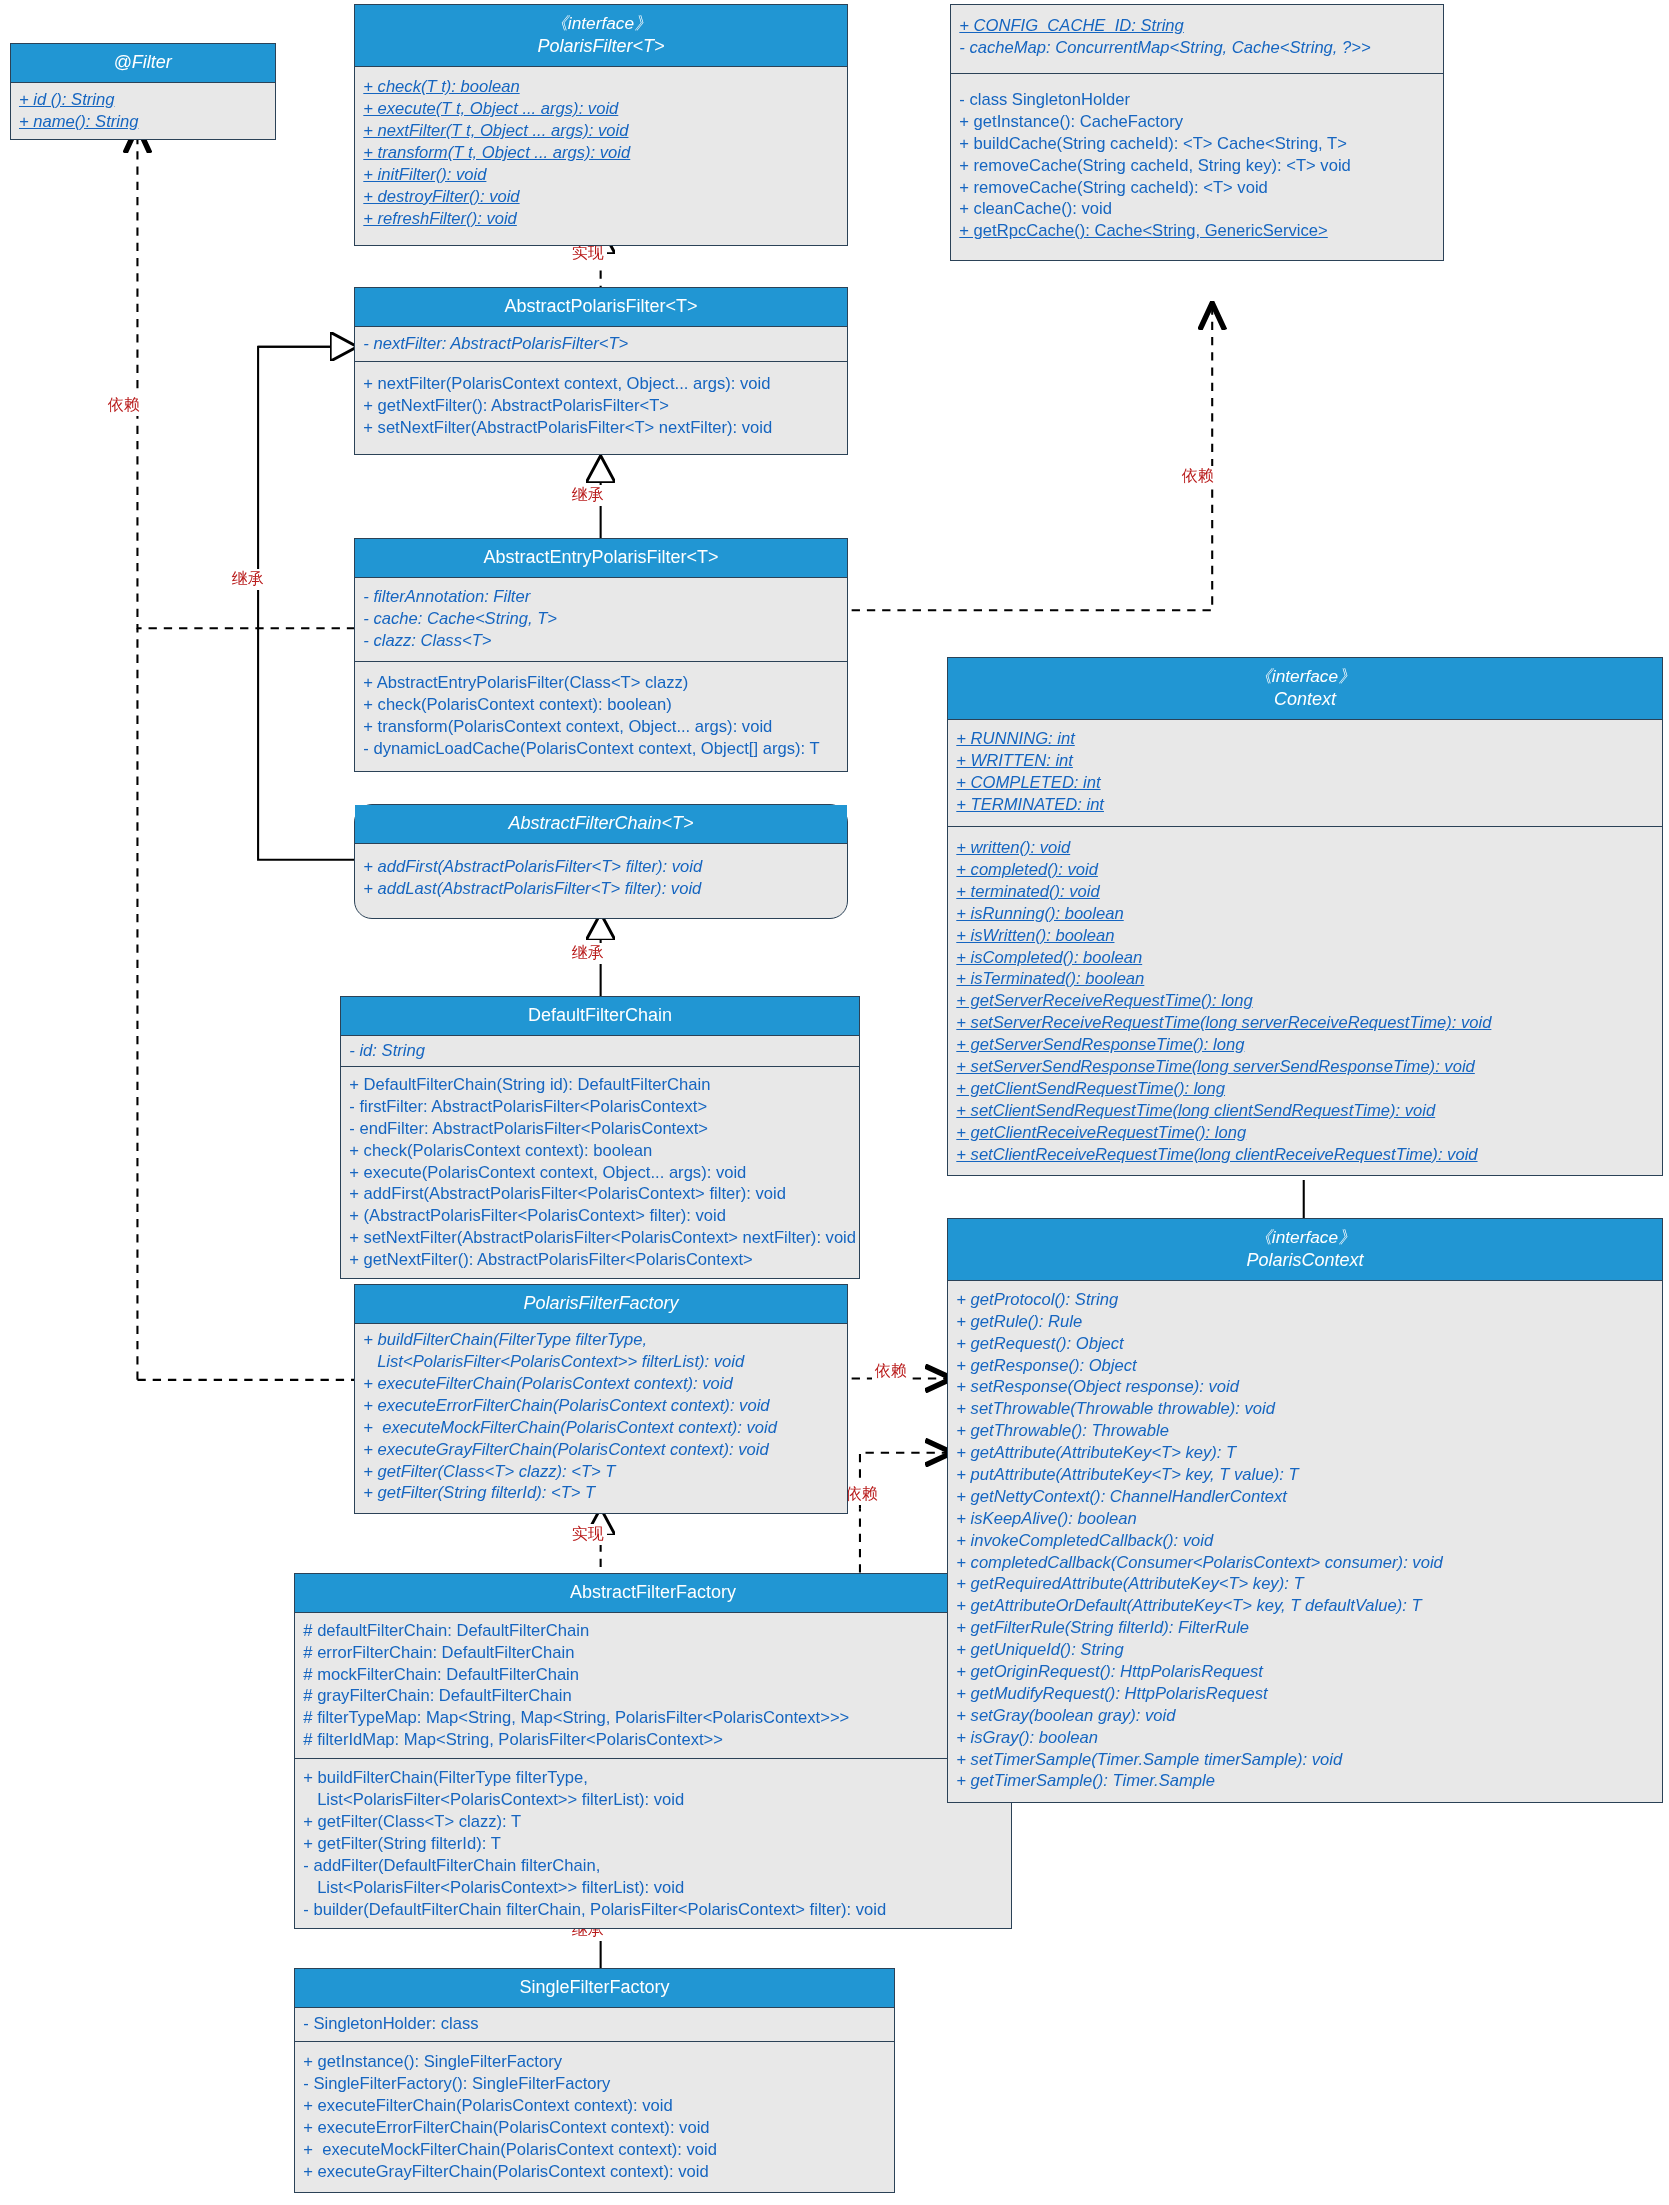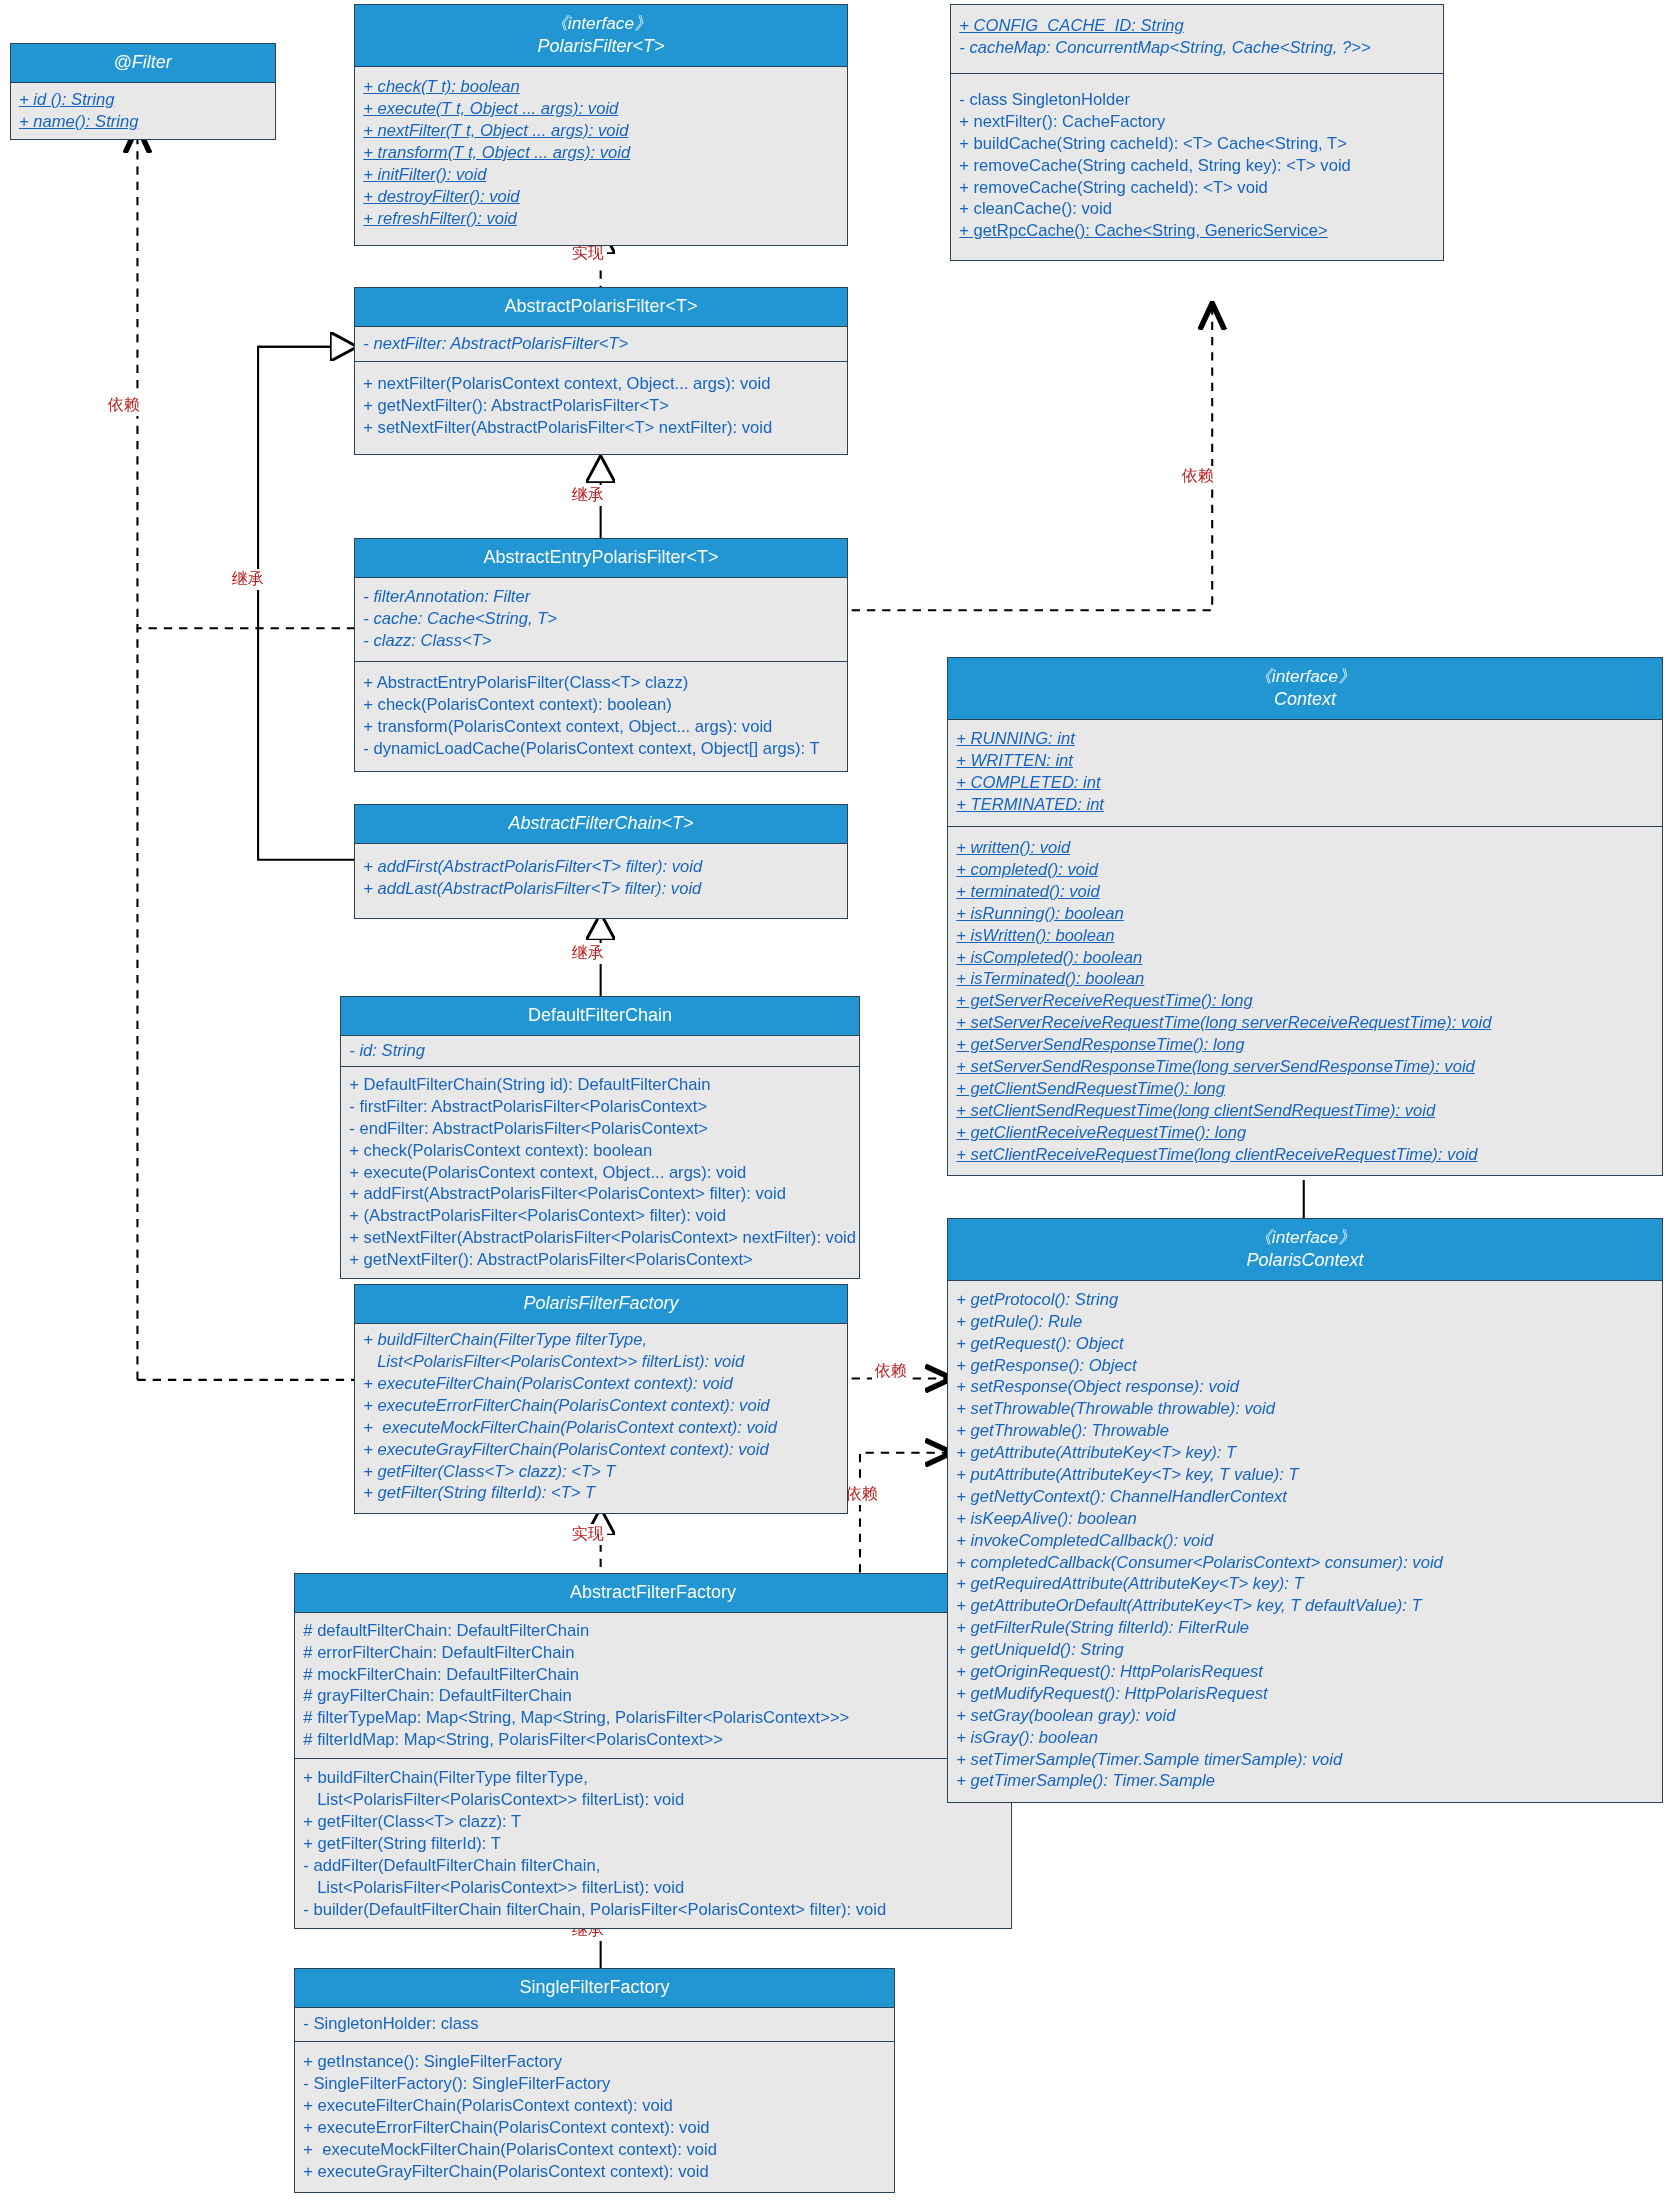--- a/index.html
+++ b/index.html
@@ -102,21 +102,21 @@
     </div>
   </div>
 
   <div class="uml-class" style="left:950px;top:4.2px;width:494px;">
     <div class="uml-section" style="padding-top:9.7px;padding-bottom:14px;">
       <div class="row it ul">+ CONFIG_CACHE_ID: String</div>
       <div class="row it">- cacheMap: ConcurrentMap&lt;String, Cache&lt;String, ?&gt;&gt;</div>
     </div>
     <div class="uml-section" style="padding-top:15.3px;padding-bottom:18px;">
       <div class="row">- class SingletonHolder</div>
-      <div class="row">+ nextFilter(): CacheFactory</div>
+      <div class="row">+ getInstance(): CacheFactory</div>
       <div class="row">+ buildCache(String cacheId): &lt;T&gt; Cache&lt;String, T&gt;</div>
       <div class="row">+ removeCache(String cacheId, String key): &lt;T&gt; void</div>
       <div class="row">+ removeCache(String cacheId): &lt;T&gt; void</div>
       <div class="row">+ cleanCache(): void</div>
       <div class="row ul">+ getRpcCache(): Cache&lt;String, GenericService&gt;</div>
     </div>
   </div>
 
   <div class="uml-class" style="left:354px;top:287px;width:494px;">
     <div class="uml-header">
@@ -142,21 +142,21 @@
       <div class="row it">- clazz: Class&lt;T&gt;</div>
     </div>
     <div class="uml-section" style="padding-top:9.7px;padding-bottom:11px;">
       <div class="row">+ AbstractEntryPolarisFilter(Class&lt;T&gt; clazz)</div>
       <div class="row">+ check(PolarisContext context): boolean)</div>
       <div class="row">+ transform(PolarisContext context, Object... args): void</div>
       <div class="row">- dynamicLoadCache(PolarisContext context, Object[] args): T</div>
     </div>
   </div>
 
-  <div class="uml-class italic" style="left:354px;top:804px;width:494px;">
+  <div class="uml-class italic" style="left:354px;top:804px;width:494px;border-radius:18px;">
     <div class="uml-header">
       <span class="cname">AbstractFilterChain&lt;T&gt;</span>
     </div>
     <div class="uml-section" style="padding-top:12.5px;padding-bottom:18px;">
       <div class="row it">+ addFirst(AbstractPolarisFilter&lt;T&gt; filter): void</div>
       <div class="row it">+ addLast(AbstractPolarisFilter&lt;T&gt; filter): void</div>
     </div>
   </div>
 
   <div class="uml-class" style="left:340px;top:996px;width:520px;">

